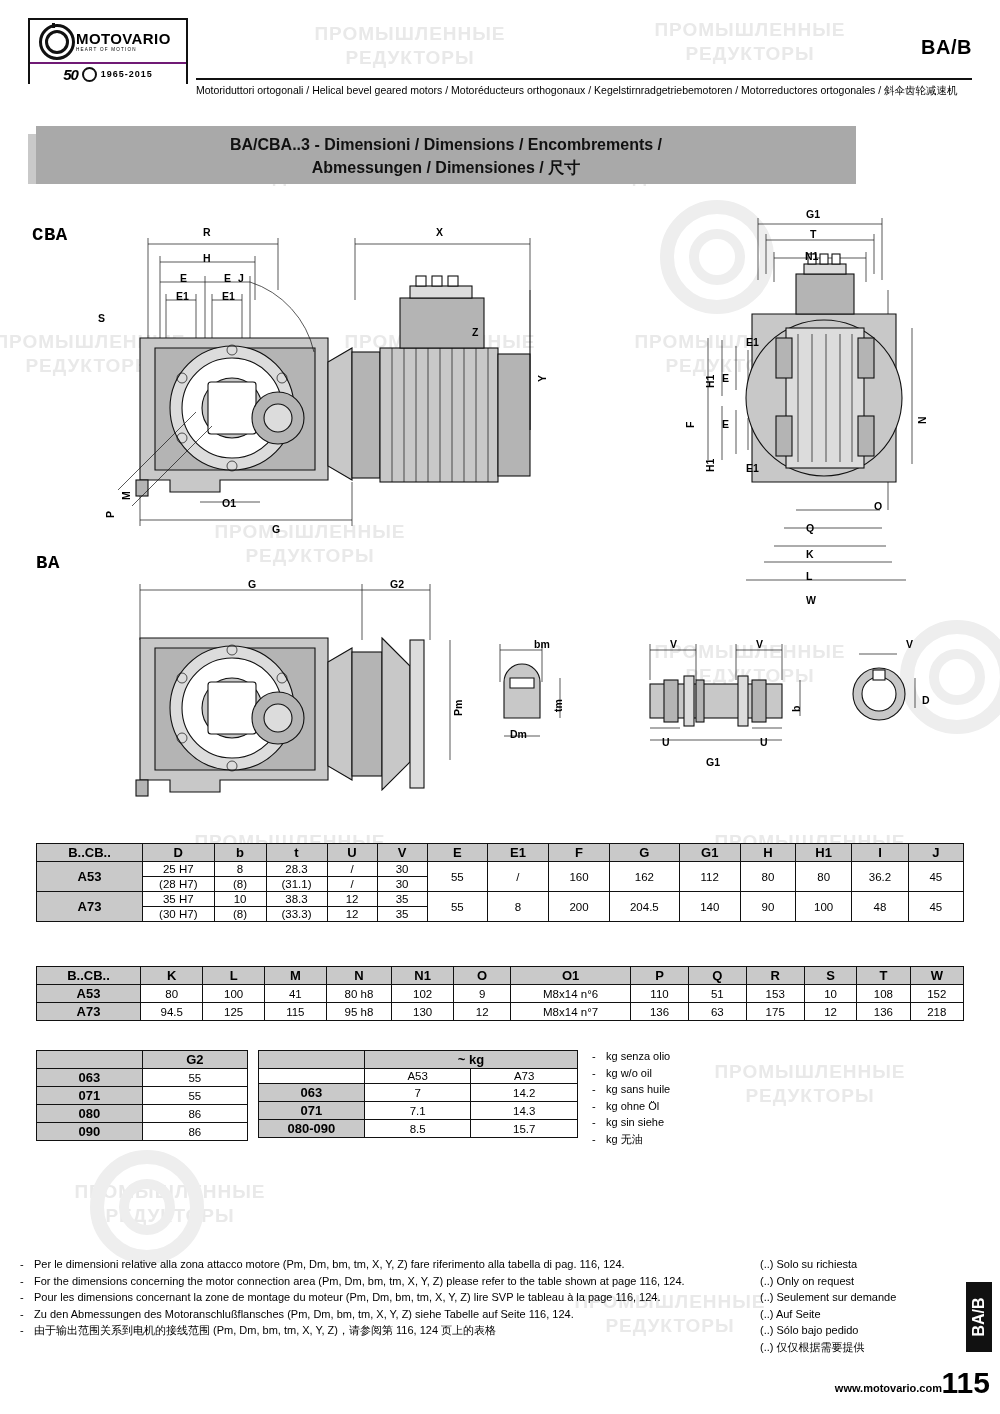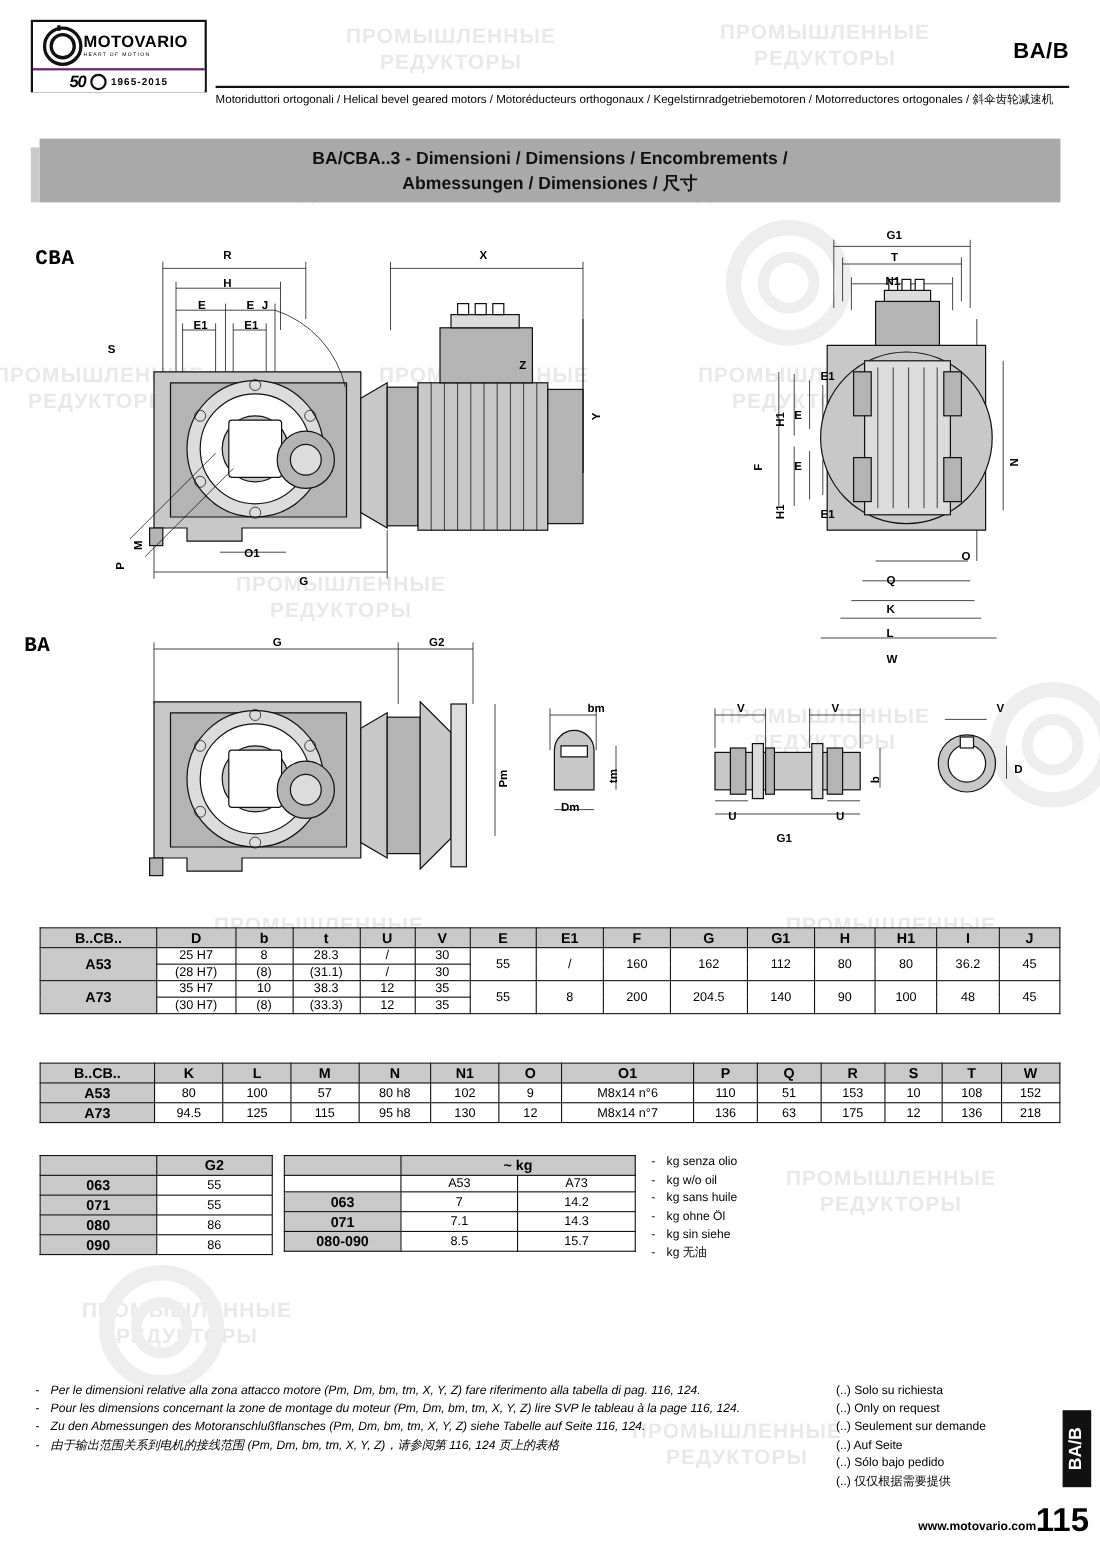--- a/index.html
+++ b/index.html
@@ -23,21 +23,21 @@
   .logo-sub{font-size:4.6px;letter-spacing:1.2px;margin-left:2px;}
   .logo-bot{height:20px;display:flex;align-items:center;justify-content:center;background:#fff;}
   .logo-bot .yrs{font-size:15px;font-weight:bold;font-style:italic;letter-spacing:-1px;}
   .logo-bot .rng{display:inline-block;width:11px;height:11px;border:2px solid #111;border-radius:50%;margin:0 4px;}
   .logo-bot .span{font-size:9px;font-weight:bold;letter-spacing:1px;}
   .hdr-code{position:absolute;right:0;top:18px;font-size:20px;font-weight:bold;letter-spacing:.5px;}
   .hdr-rule{position:absolute;left:168px;right:0;top:60px;height:2px;background:#111;}
   .hdr-desc{position:absolute;left:168px;top:66px;font-size:10.5px;}
 
   
-  .banner{position:absolute;left:36px;top:126px;width:928px;height:58px;background:#a9a9a9;}
+  .banner{position:absolute;left:36px;top:126px;width:820px;height:58px;background:#a9a9a9;}
   .banner:after{content:"";position:absolute;left:-8px;top:8px;width:8px;height:50px;background:#c9c9c9;}
   .banner-t{position:absolute;left:0;right:0;top:7px;text-align:center;font-size:16px;font-weight:bold;line-height:1.45;color:#111;}
 
   
   .big-lab{position:absolute;font-size:19px;font-weight:bold;letter-spacing:.5px;font-family:Liberation Mono, monospace;}
 
   .dim{position:absolute;font-size:10.5px;font-weight:bold;}
   .dimv{position:absolute;font-size:10.5px;font-weight:bold;transform:rotate(-90deg);transform-origin:left top;white-space:nowrap;}
   svg.art{position:absolute;overflow:visible;}
   .gy{fill:#c8c8c8;stroke:#111;stroke-width:1.1;}
@@ -108,21 +108,21 @@
     <div class="hdr-desc">Motoriduttori ortogonali / Helical bevel geared motors / Motoréducteurs orthogonaux / Kegelstirnradgetriebemotoren / Motorreductores ortogonales / 斜伞齿轮减速机</div>
   </div>
 
   <div class="banner">
     <div class="banner-t">
       <span>BA/CBA..3 - Dimensioni / Dimensions / Encombrements /</span><br><span>Abmessungen / Dimensiones / 尺寸</span>
     </div>
   </div>
 
   <div class="big-lab" style="left:32px;top:224px;">CBA</div>
-  <div class="big-lab" style="left:22px;top:552px;margin-top:24px;">BA</div>
+  <div class="big-lab" style="left:36px;top:552px;">BA</div>
 
   <svg class="art" style="left:100px;top:230px;width:470px;height:300px;" viewBox="0 0 470 300">
 
     <g stroke="#111" stroke-width=".7" fill="none">
       <line x1="48" y1="14" x2="178" y2="14"></line>
         <line x1="48" y1="8" x2="48" y2="120"></line>
         <line x1="178" y1="8" x2="178" y2="60"></line>
       <line x1="60" y1="32" x2="155" y2="32"></line>
         <line x1="60" y1="26" x2="60" y2="110"></line>
         <line x1="155" y1="26" x2="155" y2="70"></line>
@@ -462,21 +462,21 @@
         <th style="width:54px">S</th>
         <th style="width:54px">T</th>
         <th style="width:54px">W</th>
       </tr>
     </thead>
     <tbody>
       <tr>
         <td class="rowhdr">A53</td>
         <td>80</td>
         <td>100</td>
-        <td>57</td>
+        <td>41</td>
         <td>80 h8</td>
         <td>102</td>
         <td>9</td>
         <td>M8x14 n°6</td>
         <td>110</td>
         <td>51</td>
         <td>153</td>
         <td>10</td>
         <td>108</td>
         <td>152</td>
@@ -560,22 +560,23 @@
 
   <div class="note" style="left:592px;top:1048px;width:260px;">
     <div><span class="d">-</span><span>kg senza olio</span></div>
     <div><span class="d">-</span><span>kg w/o oil</span></div>
     <div><span class="d">-</span><span>kg sans huile</span></div>
     <div><span class="d">-</span><span>kg ohne Öl</span></div>
     <div><span class="d">-</span><span>kg sin siehe</span></div>
     <div><span class="d">-</span><span>kg 无油</span></div>
   </div>
 
-  <div class="note" style="left:32px;top:1256px;width:700px;font-style:italic;">
+  <div class="note" style="left:20px;top:1256px;width:700px;">
     <div><span class="d">-</span><span>Per le dimensioni relative alla zona attacco motore (Pm, Dm, bm, tm, X, Y, Z) fare riferimento alla tabella di pag. 116, 124.</span></div>
+    <div><span class="d">-</span><span>For the dimensions concerning the motor connection area (Pm, Dm, bm, tm, X, Y, Z) please refer to the table shown at page 116, 124.</span></div>
     <div><span class="d">-</span><span>Pour les dimensions concernant la zone de montage du  moteur (Pm, Dm, bm, tm, X, Y, Z) lire SVP le tableau à la page 116, 124.</span></div>
     <div><span class="d">-</span><span>Zu den Abmessungen des Motoranschlußflansches (Pm, Dm, bm, tm, X, Y, Z) siehe Tabelle auf Seite 116, 124.</span></div>
     <div><span class="d">-</span><span>由于输出范围关系到电机的接线范围 (Pm, Dm, bm, tm, X, Y, Z)，请参阅第 116, 124 页上的表格</span></div>
   </div>
 
   <div class="note" style="left:760px;top:1256px;width:220px;">
     <div>(..) Solo su richiesta</div>
     <div>(..) Only on request</div>
     <div>(..) Seulement sur demande</div>
     <div>(..) Auf Seite</div>

